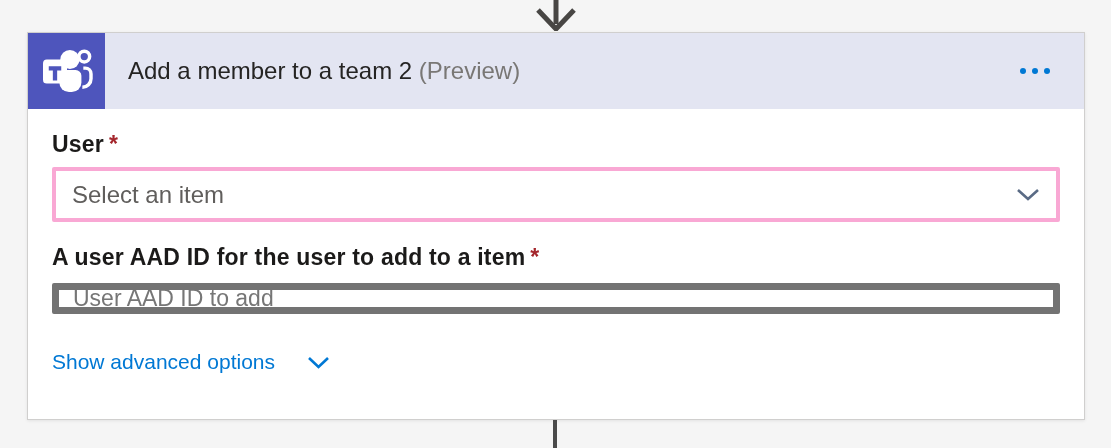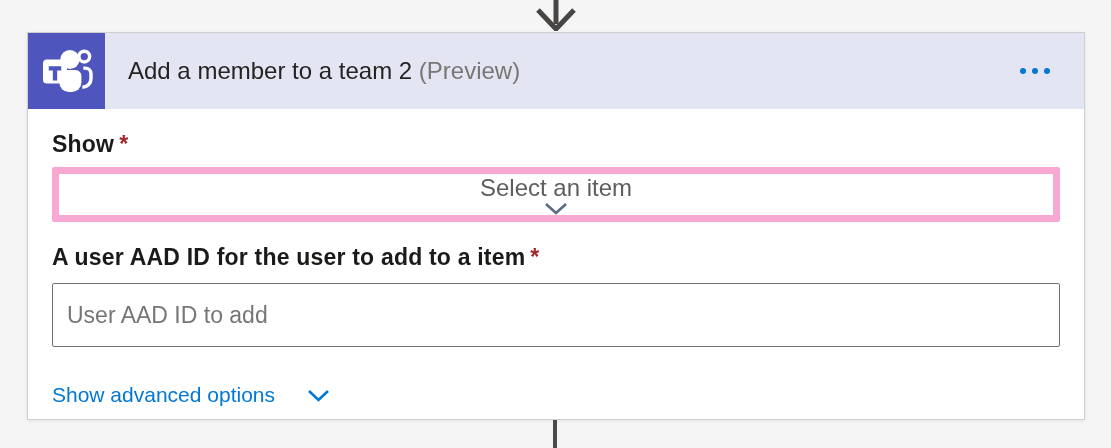--- a/index.html
+++ b/index.html
@@ -56,32 +56,31 @@
 
   .field-label{
     margin-top:22px;
     font-size:23px;font-weight:700;color:#1b1a19;
     letter-spacing:.2px;
   }
   .field-label .req{color:#a4262c;margin-left:5px;font-weight:700;}
 
   .select{
     margin-top:9px;height:55px;
-    border:7px solid #f9a8d4;border-radius:2px;
+    border:4px solid #f9a8d4;border-radius:2px;
     background:#fff;
     display:flex;align-items:center;justify-content:space-between;
     padding:0 16px;box-sizing:border-box;
     cursor:pointer;
-    flex-direction:column;
   }
   .select-text{font-size:24px;color:#605e5c;}
 
   .text-input{
-    margin-top:12px;height:64px;width:100%;
-    border:1px solid #737373;border-radius:2px;
+    margin-top:12px;height:31px;width:100%;
+    border:7px solid #737373;border-radius:2px;
     box-sizing:border-box;
     padding:0 14px;
     font-family:"Liberation Sans", sans-serif;
     font-size:23px;color:#323130;
     outline:none;
     display:block;
   }
   .text-input::placeholder{color:#767676;opacity:1;}
 
   .advanced{
@@ -121,21 +120,21 @@
       <div class="menu" title="Menu">
         <span class="dot"></span>
         <span class="dot"></span>
         <span class="dot"></span>
       </div>
     </div>
 
     <div class="card-body">
 
       <div class="field-label">
-        <span>Show</span><span class="req">*</span>
+        <span>User</span><span class="req">*</span>
       </div>
 
       <div class="select">
         <span class="select-text">Select an item</span>
         <svg width="24" height="13" viewBox="0 0 24 13">
           <polyline points="2,2 12,11 22,2" fill="none" stroke="#5a6b85" stroke-width="2.6"></polyline>
         </svg>
       </div>
 
       <div class="field-label">

